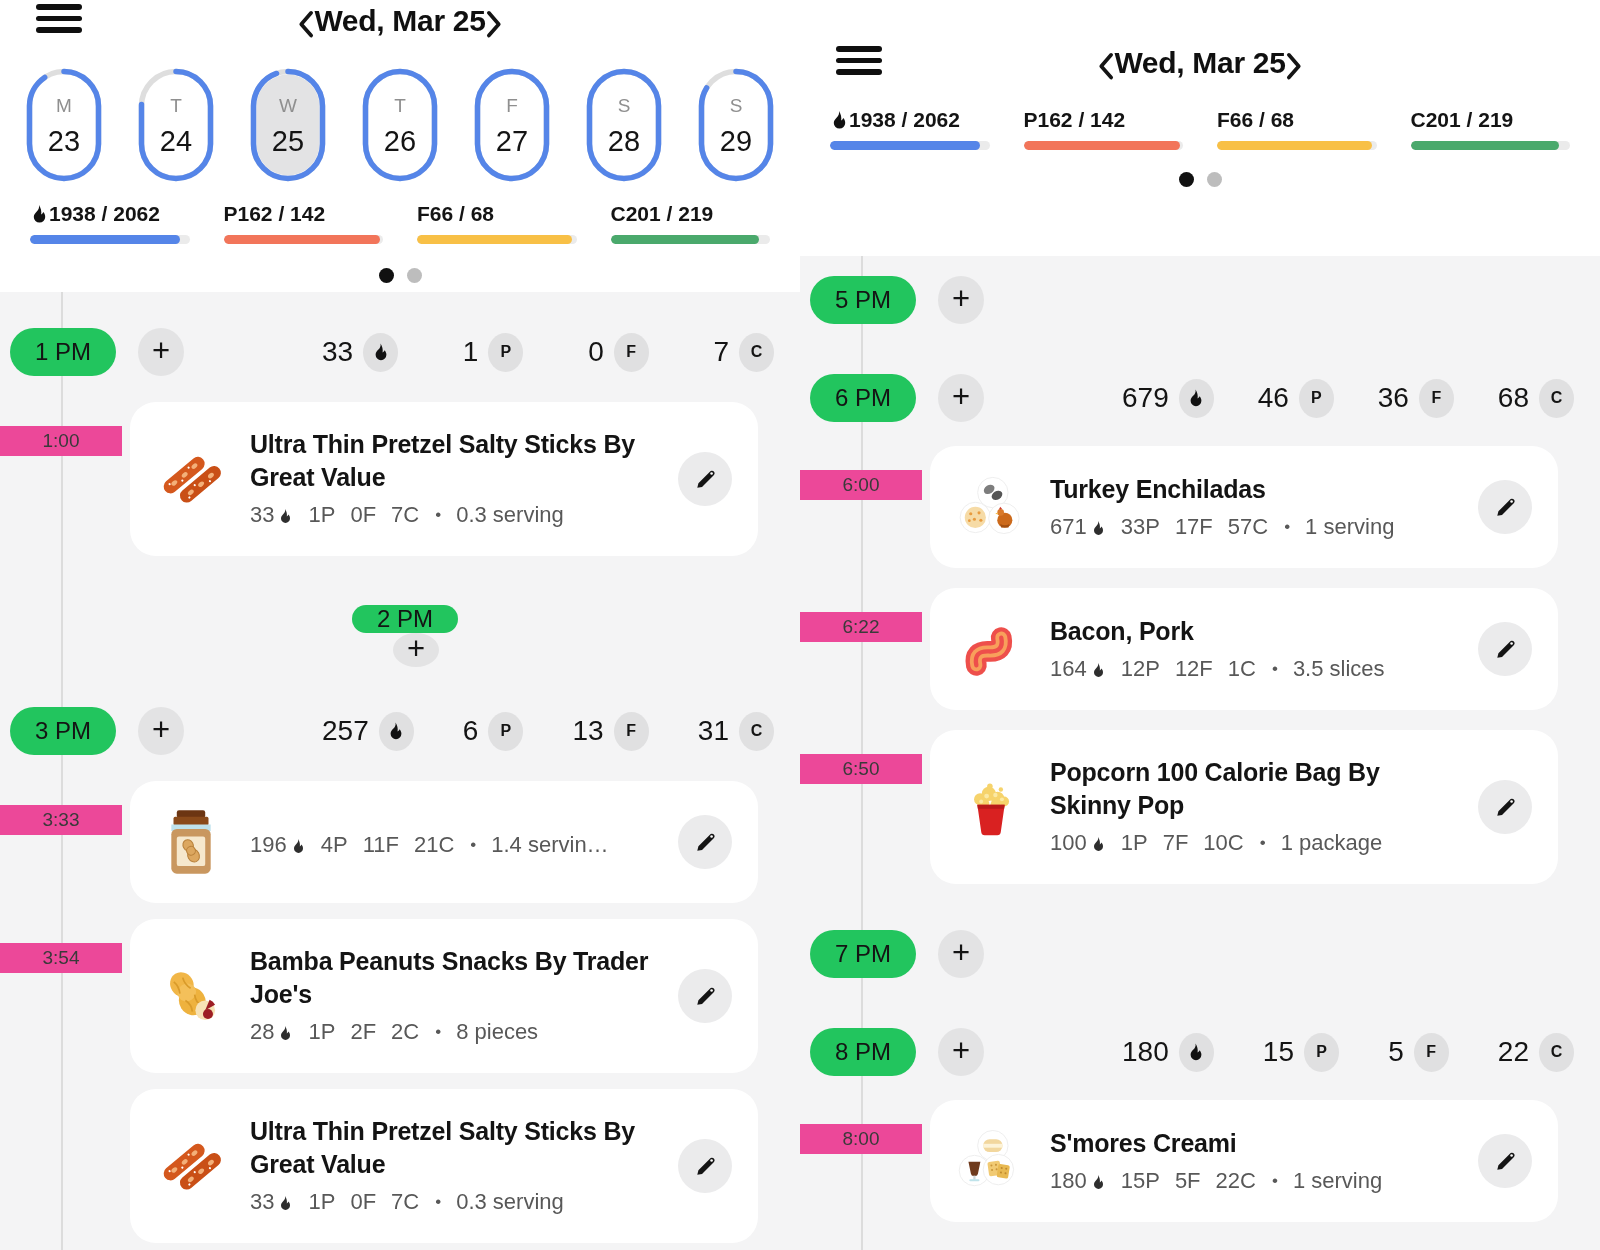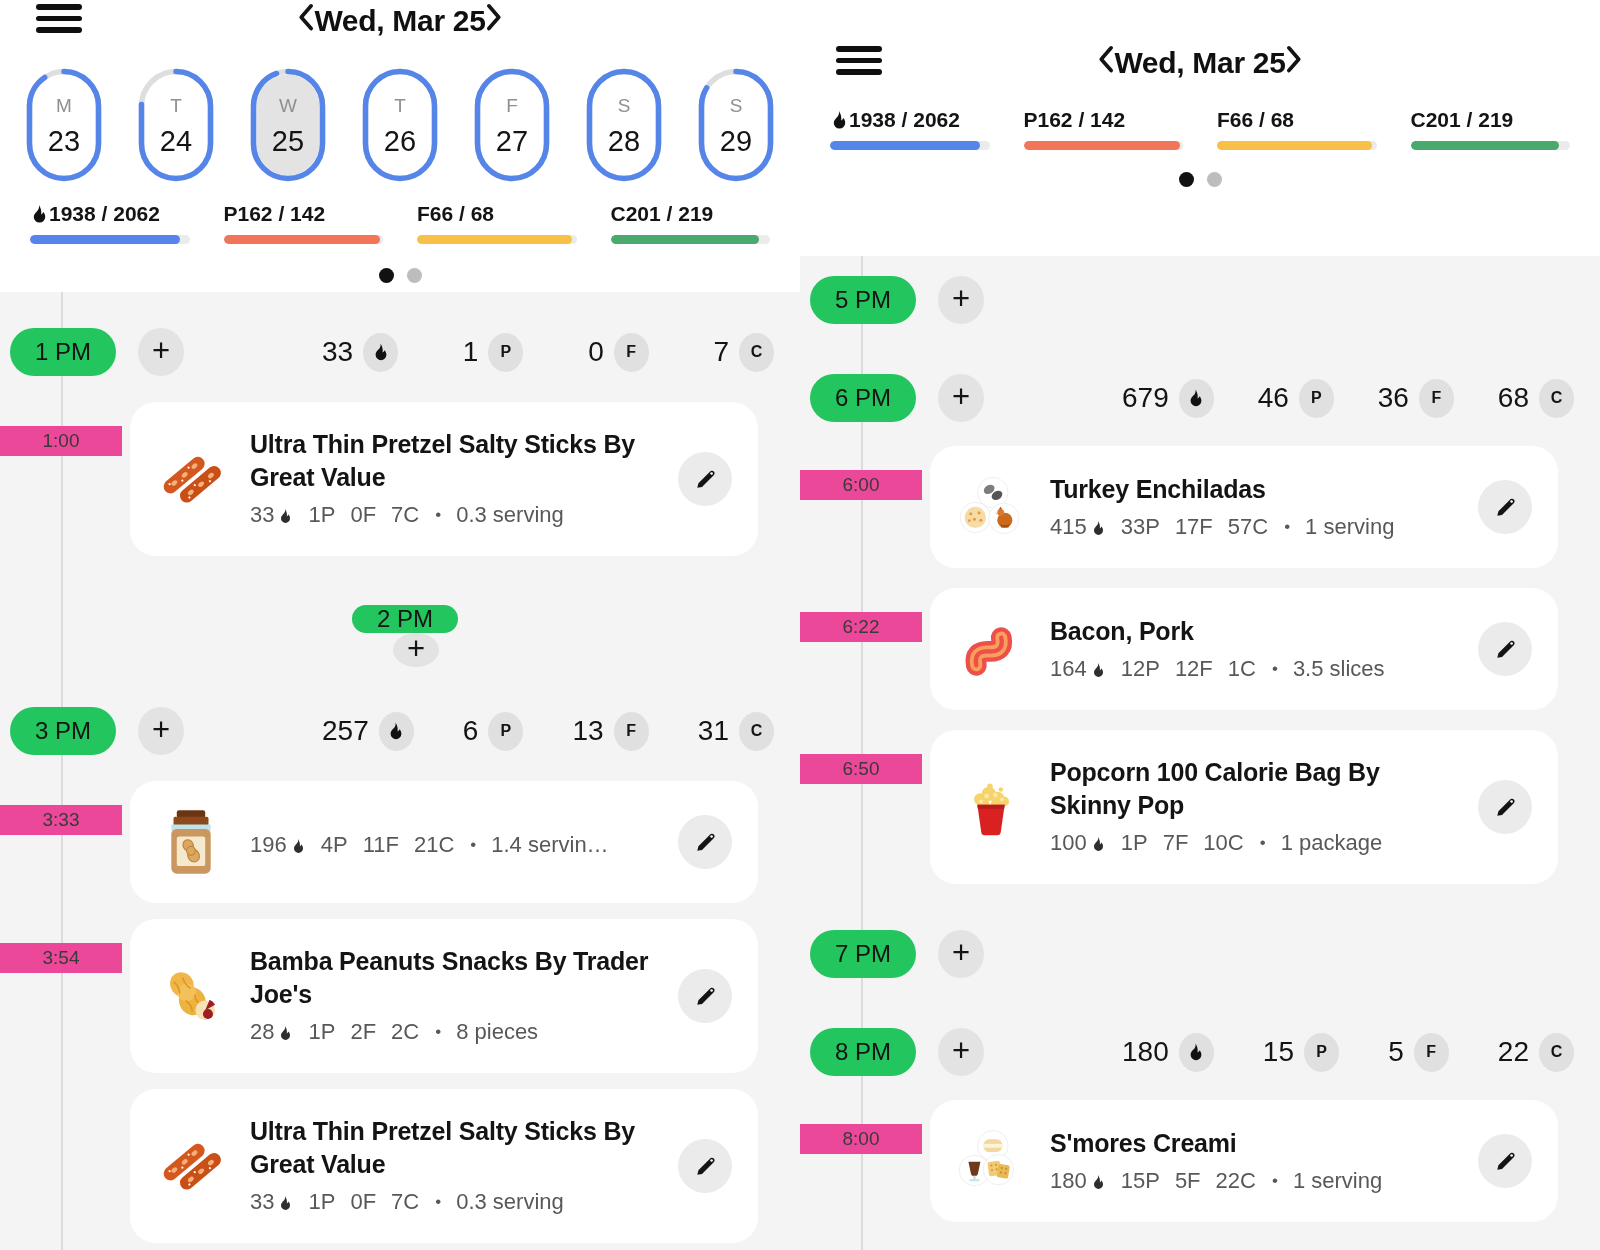--- a/index.html
+++ b/index.html
@@ -11,21 +11,21 @@
   .panel{flex:0 0 800px;width:800px;height:1250px;background:#f4f4f5;overflow:hidden;
     display:flex;flex-direction:column;position:relative;}
   .panel-header{background:#fff;flex:0 0 auto;position:relative;}
   .panel--left .panel-header{height:290px;padding-top:2px;}
   .panel--right .panel-header{height:212px;padding-top:44px;}
 
   .nav-row{position:relative;height:38px;display:flex;align-items:center;justify-content:center;}
   .menu-btn{position:absolute;left:36px;top:2px;background:none;border:none;cursor:pointer;
     display:flex;flex-direction:column;gap:6px;padding:0;}
   .menu-btn span{display:block;width:46px;height:5.5px;background:#0f0f0f;border-radius:3px;}
-  .date-nav{display:flex;align-items:flex-start;}
+  .date-nav{display:flex;align-items:flex-end;}
   .chev{width:17px;height:27px;display:flex;align-items:center;}
   .date-title{font-size:30px;font-weight:700;letter-spacing:-.3px;color:#101010;}
 
   .week-row{display:flex;justify-content:space-between;padding:0 26px;margin-top:28px;height:114px;}
   .day-pill{position:relative;width:76px;height:114px;cursor:pointer;}
   .day-pill svg{position:absolute;inset:0;}
   .day-letter{position:absolute;top:27px;width:100%;text-align:center;font-size:19px;color:#8f8f8f;}
   .day-num{position:absolute;top:57px;width:100%;text-align:center;font-size:29px;font-weight:500;color:#141414;}
 
   .macro-row{display:flex;gap:34px;padding:0 30px;margin-top:20px;}
@@ -580,21 +580,21 @@
     <circle cx="53" cy="48" r="8.2" fill="#cc6a1b"></circle>
     <path d="M48 52q5 3 10 0l-1 4h-8Z" fill="#a34f10"></path>
     <circle cx="48.5" cy="39.5" r="3.6" fill="#d97a2a"></circle>
     <path d="M46.5 36.5l1.6-3 2 2.2z" fill="#cf3a2d"></path>
     <path d="M45.2 40l-2.6.8 2.6 1z" fill="#f2b632"></path>
             </svg>
           </div>
       <div class="food-body">
         <div class="food-title">Turkey Enchiladas</div>
         <div class="food-sub">
-          <span class="m cal">415</span>
+          <span class="m cal">671</span>
               <svg class="cal-flame" viewBox="0 0 16 16">
                 <path fill="currentColor" d="M7.6 0C8 2.6 7 4.1 5.7 5.4 4.5 6.7 3.2 8 3.2 10a4.8 4.8 0 0 0 9.6 0c0-1.5-.6-2.9-1.6-4.1-.4.9-.9 1.5-1.8 2.1C9.9 5.4 9.2 2.7 7.6 0Z"></path>
               </svg>
           <span class="m">33P</span>
               <span class="m">17F</span>
               <span class="m">57C</span>
               <span class="bullet">•</span>
           <span class="serving">1 serving</span>
         </div>
       </div>

